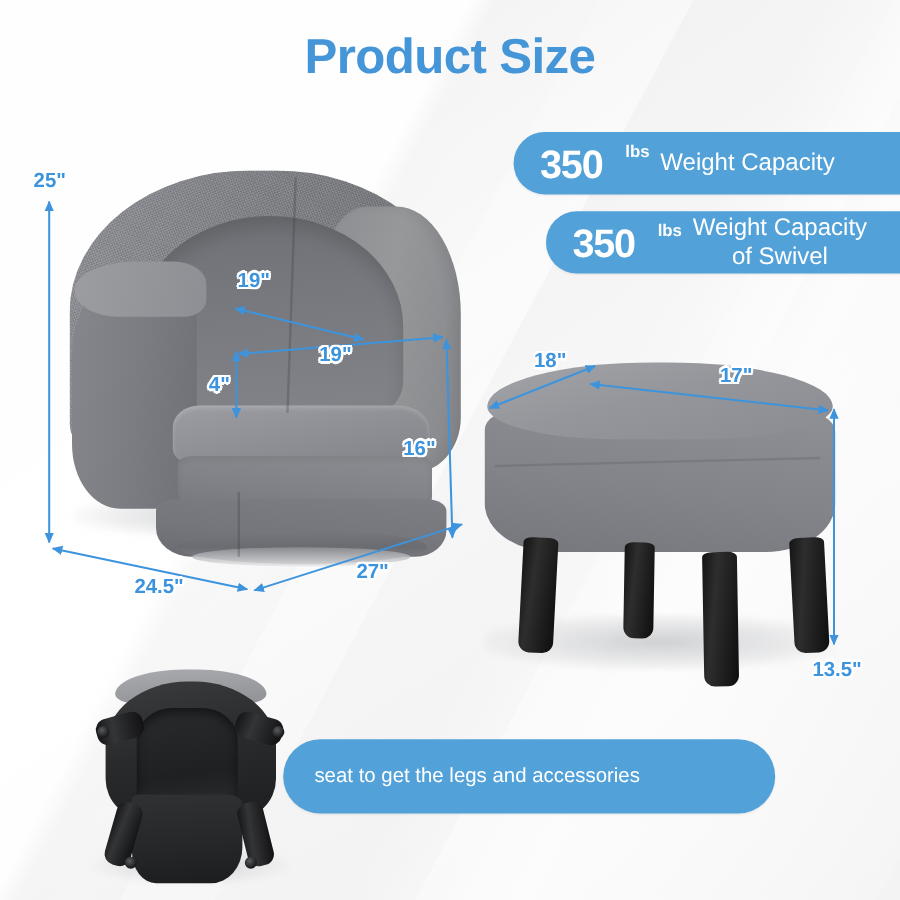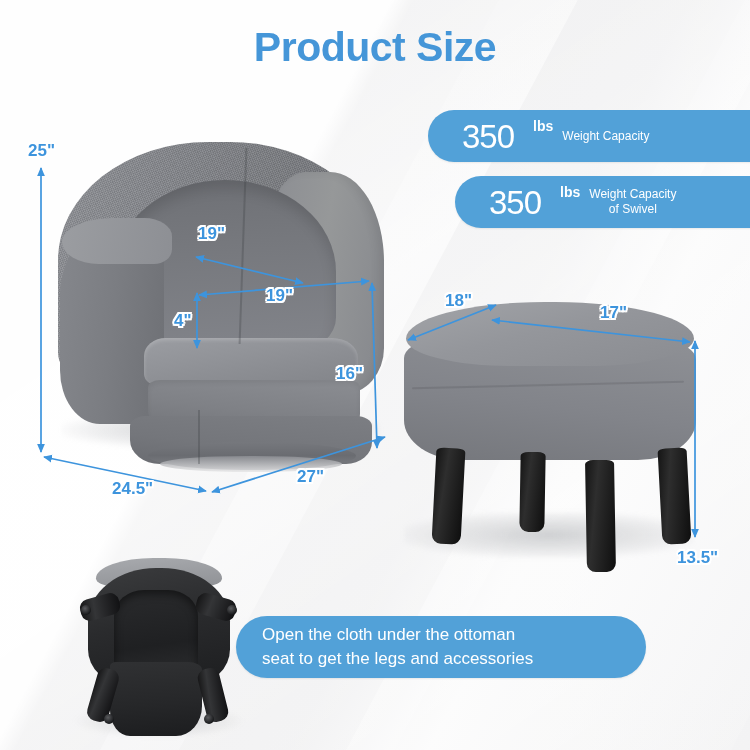--- a/index.html
+++ b/index.html
@@ -39,29 +39,29 @@
     background:#52a1d8;
     color:#ffffff;
     border-top-left-radius:30px;
     border-bottom-left-radius:30px;
     display:flex; align-items:center;
     box-shadow:0 1px 2px rgba(0,0,0,0.07);
   }
   #badge-chair   { left:428px; top:110px; width:330px; height:52px; }
   #badge-ottoman { left:455px; top:176px; width:303px; height:52px; }
   .badge .num {
-    font-size:33px; font-weight:normal; line-height:1;
-    margin-left:34px; letter-spacing:-1px;
+    font-size:33px; font-weight:bold; line-height:1;
+    margin-left:22px; letter-spacing:-1px;
   }
   .badge .unit {
     font-size:14px; font-weight:bold; line-height:1;
     align-self:flex-start; margin-top:9px; margin-left:19px;
   }
   .badge .cap {
-    font-size:12px; line-height:1.22; margin-left:9px;
+    font-size:20px; line-height:1.22; margin-left:9px;
   }
   .badge .cap .l2 { display:block; }
   #badge-chair .cap .l2   { padding-left:6px; }
   #badge-ottoman .cap .l2 { text-align:center; }
 
   
   #caption {
     position:absolute; left:236px; top:616px;
     width:410px; height:62px;
     background:#52a1d8; color:#fff;
@@ -357,17 +357,16 @@
   <div class="badge" id="badge-ottoman">
     <span class="num">350</span>
     <span class="unit">lbs</span>
     <span class="cap">
       <span class="l1">Weight Capacity</span>
       <span class="l2">of Swivel</span>
     </span>
   </div>
 
   <div id="caption">
-    <span>Open the cloth under the ottoman</span>
     <span>seat to get the legs and accessories</span>
   </div>
 
 </div>
 
 </body></html>

